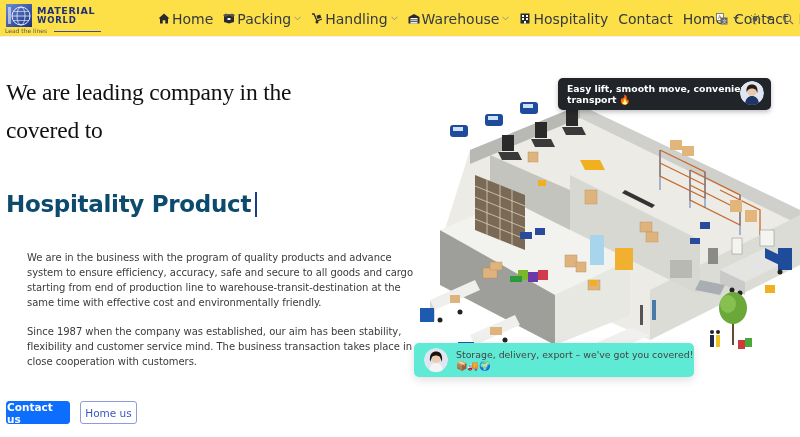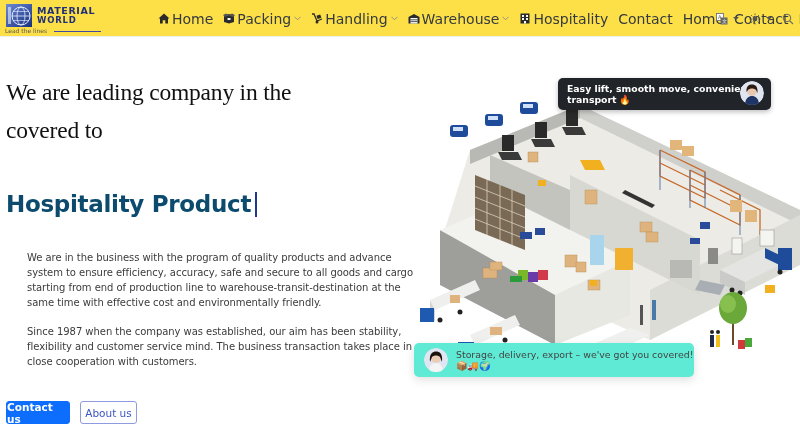--- a/index.html
+++ b/index.html
@@ -222,21 +222,21 @@
 </h1>
 <div class="hero-highlight">
   <span>Hospitality Product</span>
   <span class="cursor-bar"></span>
 </div>
 
 <p class="para para1">We are in the business with the program of quality products and advance system to ensure efficiency, accuracy, safe and secure to all goods and cargo starting from end of production line to warehouse-transit-destination at the same time with effective cost and environmentally friendly.</p>
 <p class="para para2">Since 1987 when the company was established, our aim has been stability, flexibility and customer service mind. The business transaction takes place in close cooperation with customers.</p>
 
 <div class="btn btn-primary">Contact us</div>
-<div class="btn btn-outline">About us</div>
+<div class="btn btn-outline">Home us</div>
 
 <svg class="illus" viewBox="0 0 380 290">
 
   <polygon points="50,60 160,15 380,120 380,170 230,250 20,155" fill="#ecebe6"></polygon>
 
   <polygon points="50,60 160,15 160,28 50,74" fill="#b8b8b4"></polygon>
 
   <polygon points="160,15 380,120 380,135 160,28" fill="#cfcfcb"></polygon>
 
   <polygon points="230,200 380,125 380,175 230,250" fill="#dcdcd6"></polygon>

